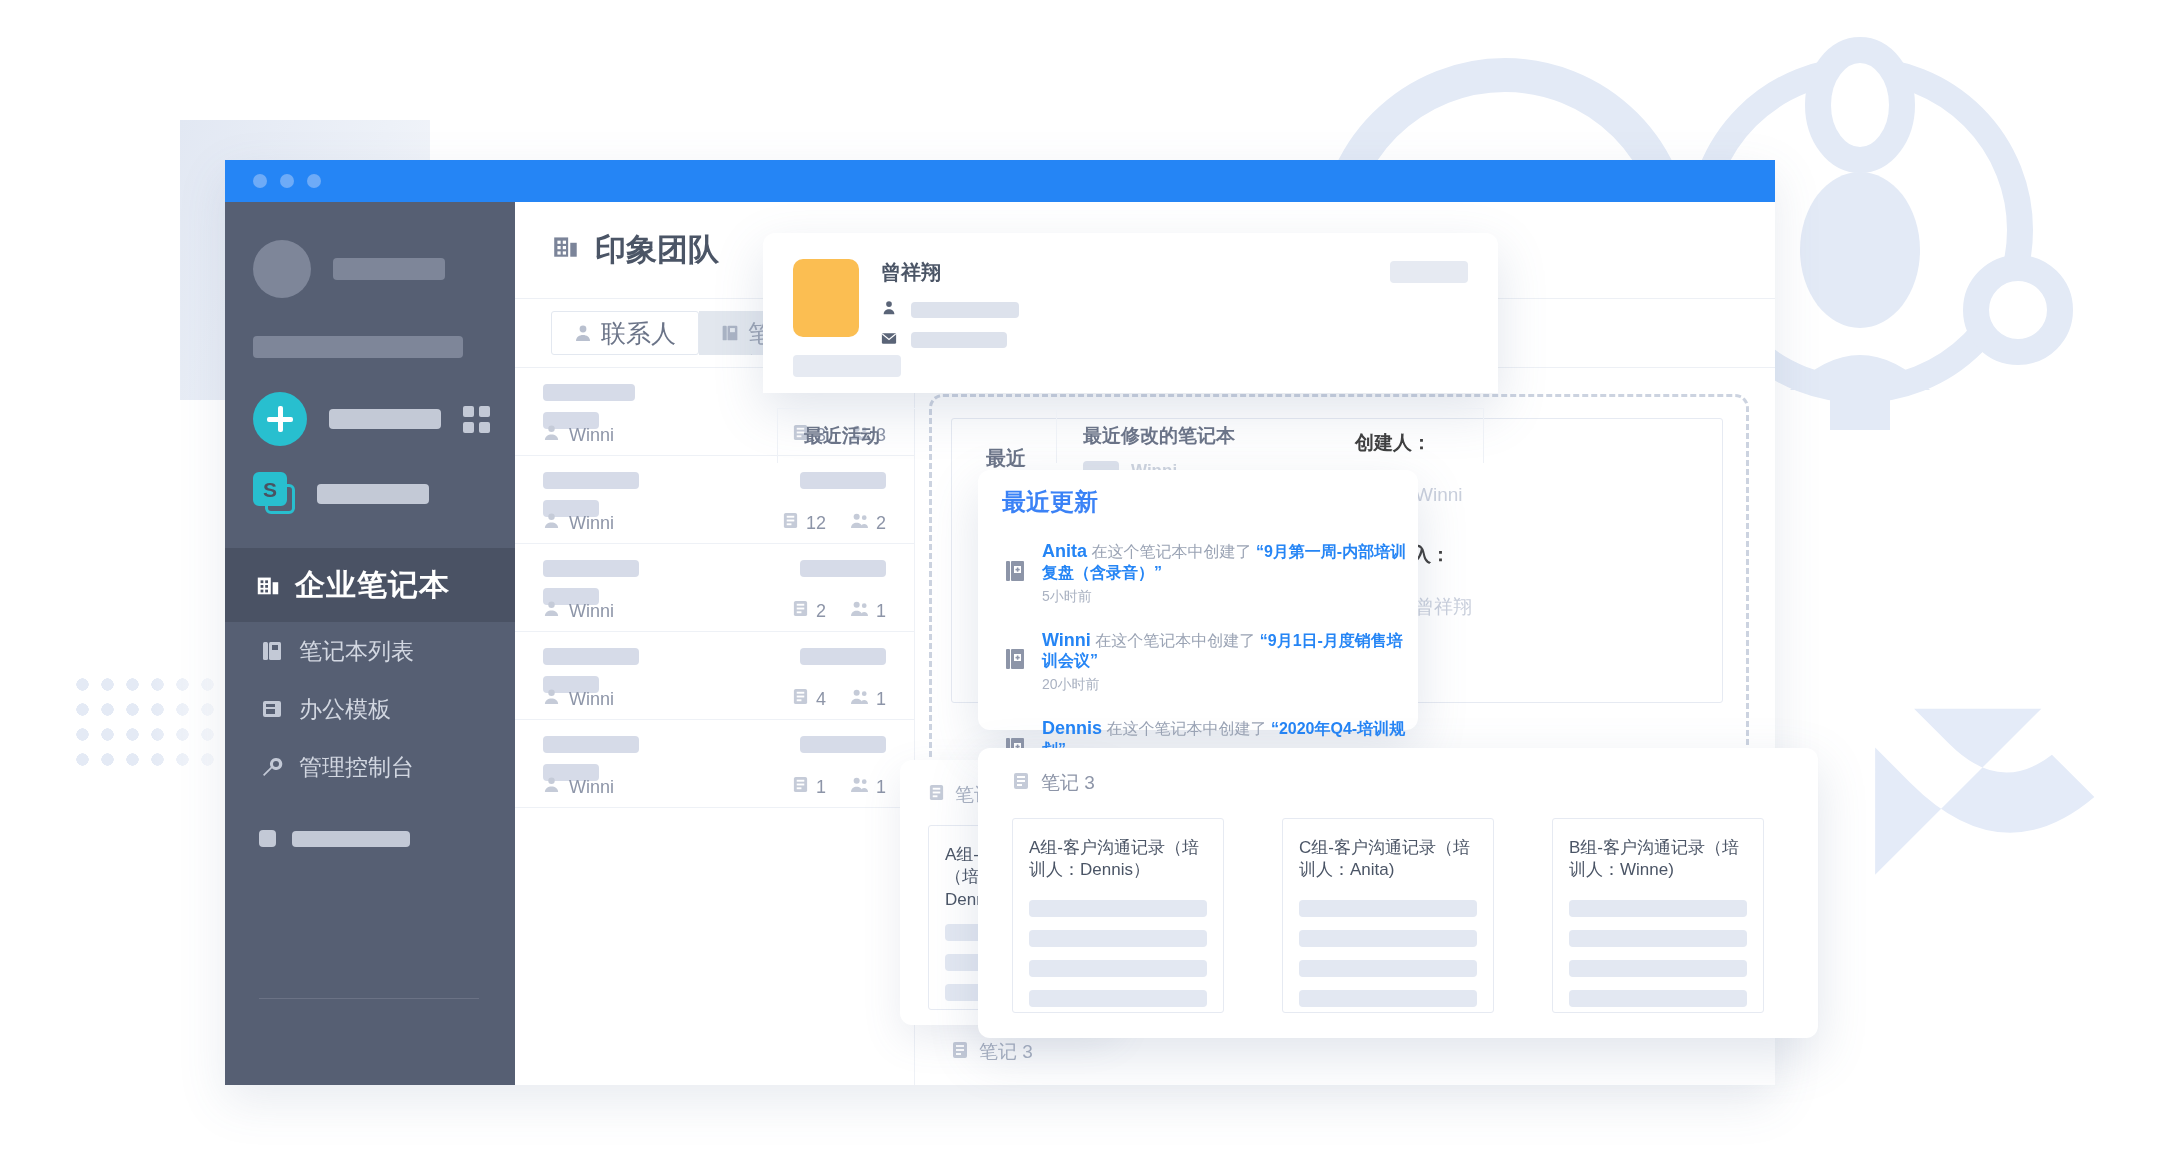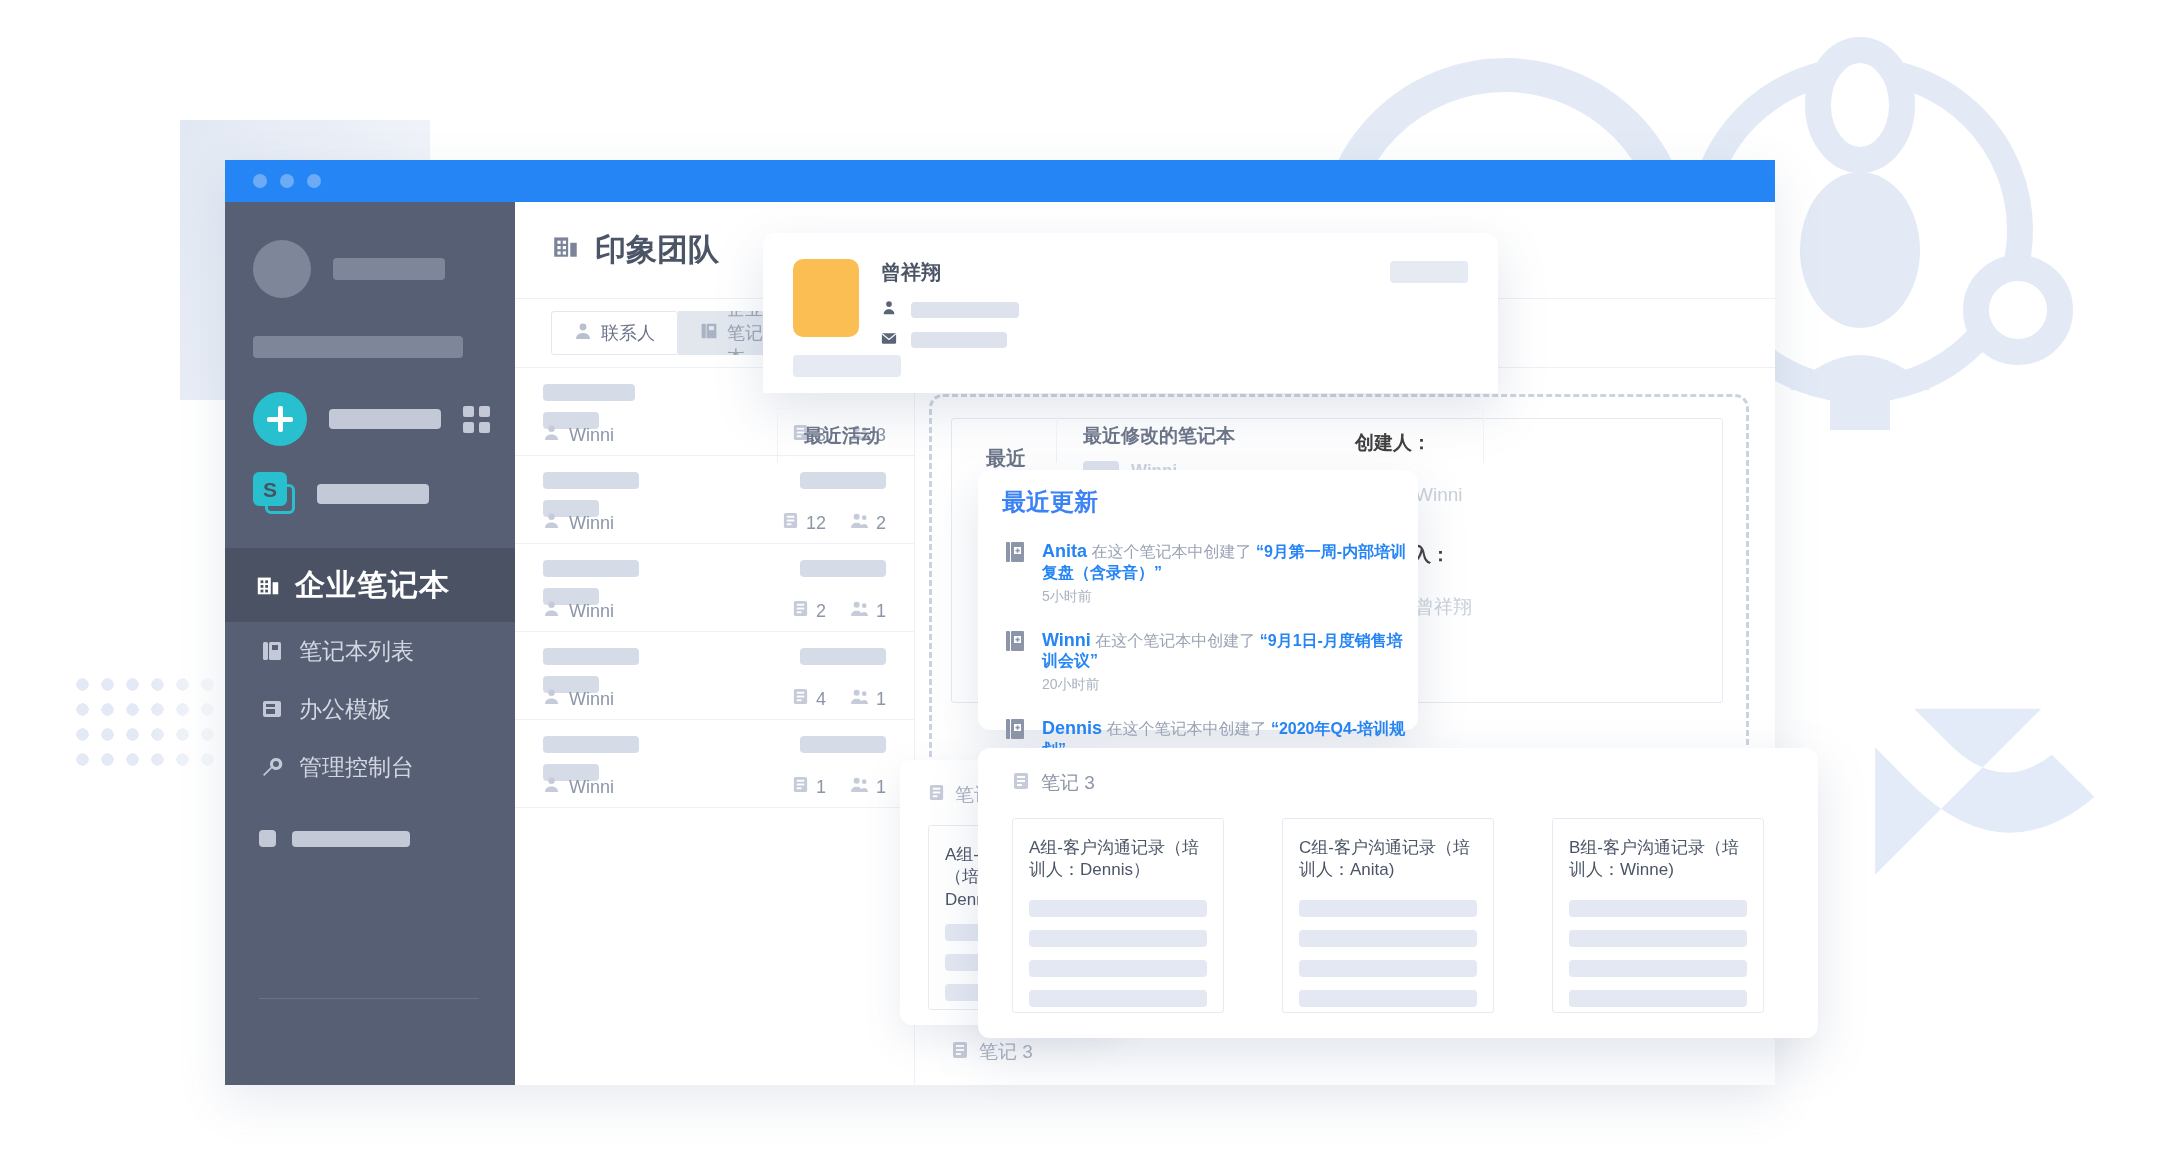--- a/index.html
+++ b/index.html
@@ -77,21 +77,21 @@
   .side-bottom .sq { width: 17px; height: 17px; }
   .side-bottom .bar { width: 118px; height: 16px; margin-left: 16px; }
   .side-divider { position: absolute; left: 34px; bottom: 86px; width: 220px; height: 1px; background: #6b7285; }
 
   
   .main { flex: 1; background: #fff; position: relative; overflow: hidden; }
   .main-header { height: 96px; display: flex; align-items: center; padding-left: 36px; }
   .brand { font-size: 31px; color: #4b5566; font-weight: 700; display: flex; align-items: center; gap: 14px; }
 
   .tabbar { height: 70px; border-top: 1px solid #edf0f5; border-bottom: 1px solid #edf0f5; display: flex; align-items: center; padding-left: 36px; }
-  .tab { height: 44px; display: flex; align-items: center; gap: 9px; padding: 0 22px; font-size: 18px; color: #868fa3; }
+  .tab { height: 44px; display: flex; align-items: center; gap: 9px; padding: 0 22px; font-size: 25px; color: #868fa3; }
   .tab.active { background: #fff; border: 1px solid #e3e8f0; border-radius: 3px; color: #6b7488; }
   .tab.inactive { background: #e2e7ee; color: #9aa3b4; overflow: hidden; }
 
   .content-split { display: flex; height: 717px; }
   .list-col { width: 400px; flex: 0 0 400px; border-right: 1px solid #eef1f6; }
   .list-row { height: 88px; border-bottom: 1px solid #eef1f6; padding: 16px 28px 0 28px; position: relative; }
   .list-row .l1 { height: 17px; border-radius: 4px; background: #d6dbe8; }
   .list-row .l2 { height: 17px; width: 56px; border-radius: 4px; background: #d6dbe8; margin-top: 11px; }
   .list-row .r1 { position: absolute; right: 28px; top: 16px; height: 17px; width: 86px; border-radius: 4px; background: #d6dbe8; }
   .list-meta { position: absolute; left: 28px; bottom: 9px; right: 28px; display: flex; align-items: center; font-size: 18px; color: #8d95a8; }
@@ -126,21 +126,21 @@
   .cc-wide { position: absolute; left: 30px; top: 122px; width: 108px; height: 22px; border-radius: 4px; background: #e6eaf2; }
   .cc-foot { position: absolute; left: 14px; top: 175px; width: 707px; height: 55px; border: 1px solid #eef1f6; border-bottom: none; display: flex; }
   .cc-foot .col { padding: 14px 26px; font-size: 19px; color: #6b7488; font-weight: 700; }
   .cc-foot .col + .col { border-left: 1px solid #eef1f6; margin-left: 150px; }
   .cc-foot .winni { font-size: 17px; color: #cdd3de; display:flex; align-items:center; gap:12px; margin-top: 12px;}
   .cc-foot .winni .sq { width: 36px; height: 20px; border-radius: 4px; background: #dde2ec; }
 
   #recent-popup { left: 978px; top: 470px; width: 440px; height: 260px; border-radius: 12px; }
   .rp-title { font-size: 24px; color: #3b82f6; font-weight: 700; padding: 16px 0 0 24px; }
   .rp-list { padding: 22px 0 0 26px; }
-  .rp-item { display: flex; gap: 16px; margin-bottom: 23px; }
+  .rp-item { display: flex; gap: 16px; margin-bottom: 23px; align-items: center; }
   .rp-text { font-size: 16px; color: #9aa3b4; line-height: 1.25; }
   .rp-text .who { color: #2585f5; font-weight: 700; font-size: 18px; }
   .rp-text .nb { color: #2585f5; font-weight: 700; }
   .rp-time { font-size: 14px; color: #aab2c2; margin-top: 5px; }
 
   #cards-popup { left: 978px; top: 748px; width: 840px; height: 290px; border-radius: 12px; }
   .cp-title { display: flex; align-items: center; gap: 11px; font-size: 19px; color: #8d95a8; padding: 22px 0 0 34px; }
   .cp-grid { display: flex; gap: 58px; padding: 22px 0 0 34px; }
   .note-card { width: 212px; height: 195px; border: 1px solid #e6eaf2; border-radius: 3px; padding: 18px 16px; }
   .note-card .ttl { font-size: 17px; color: #4b5566; line-height: 1.32; min-height: 50px; }

